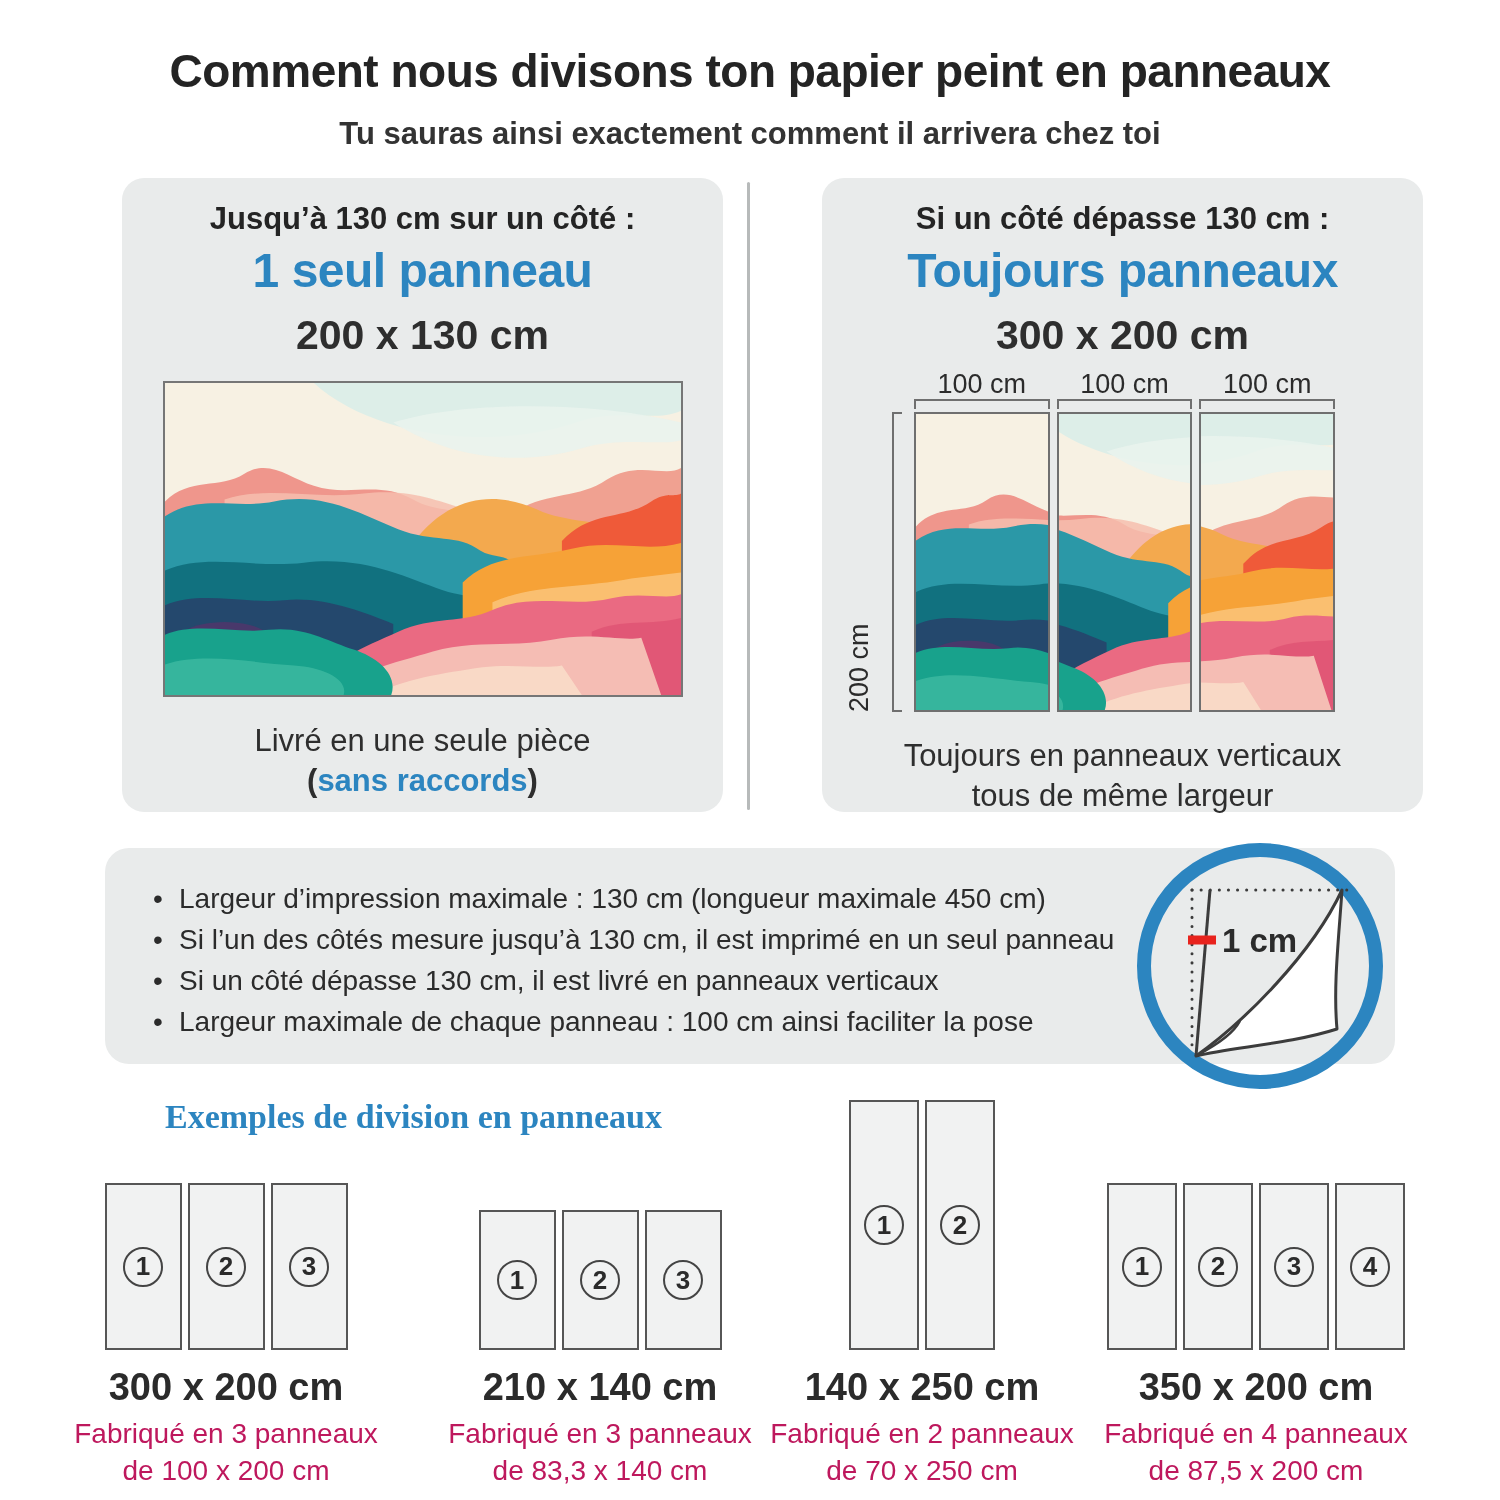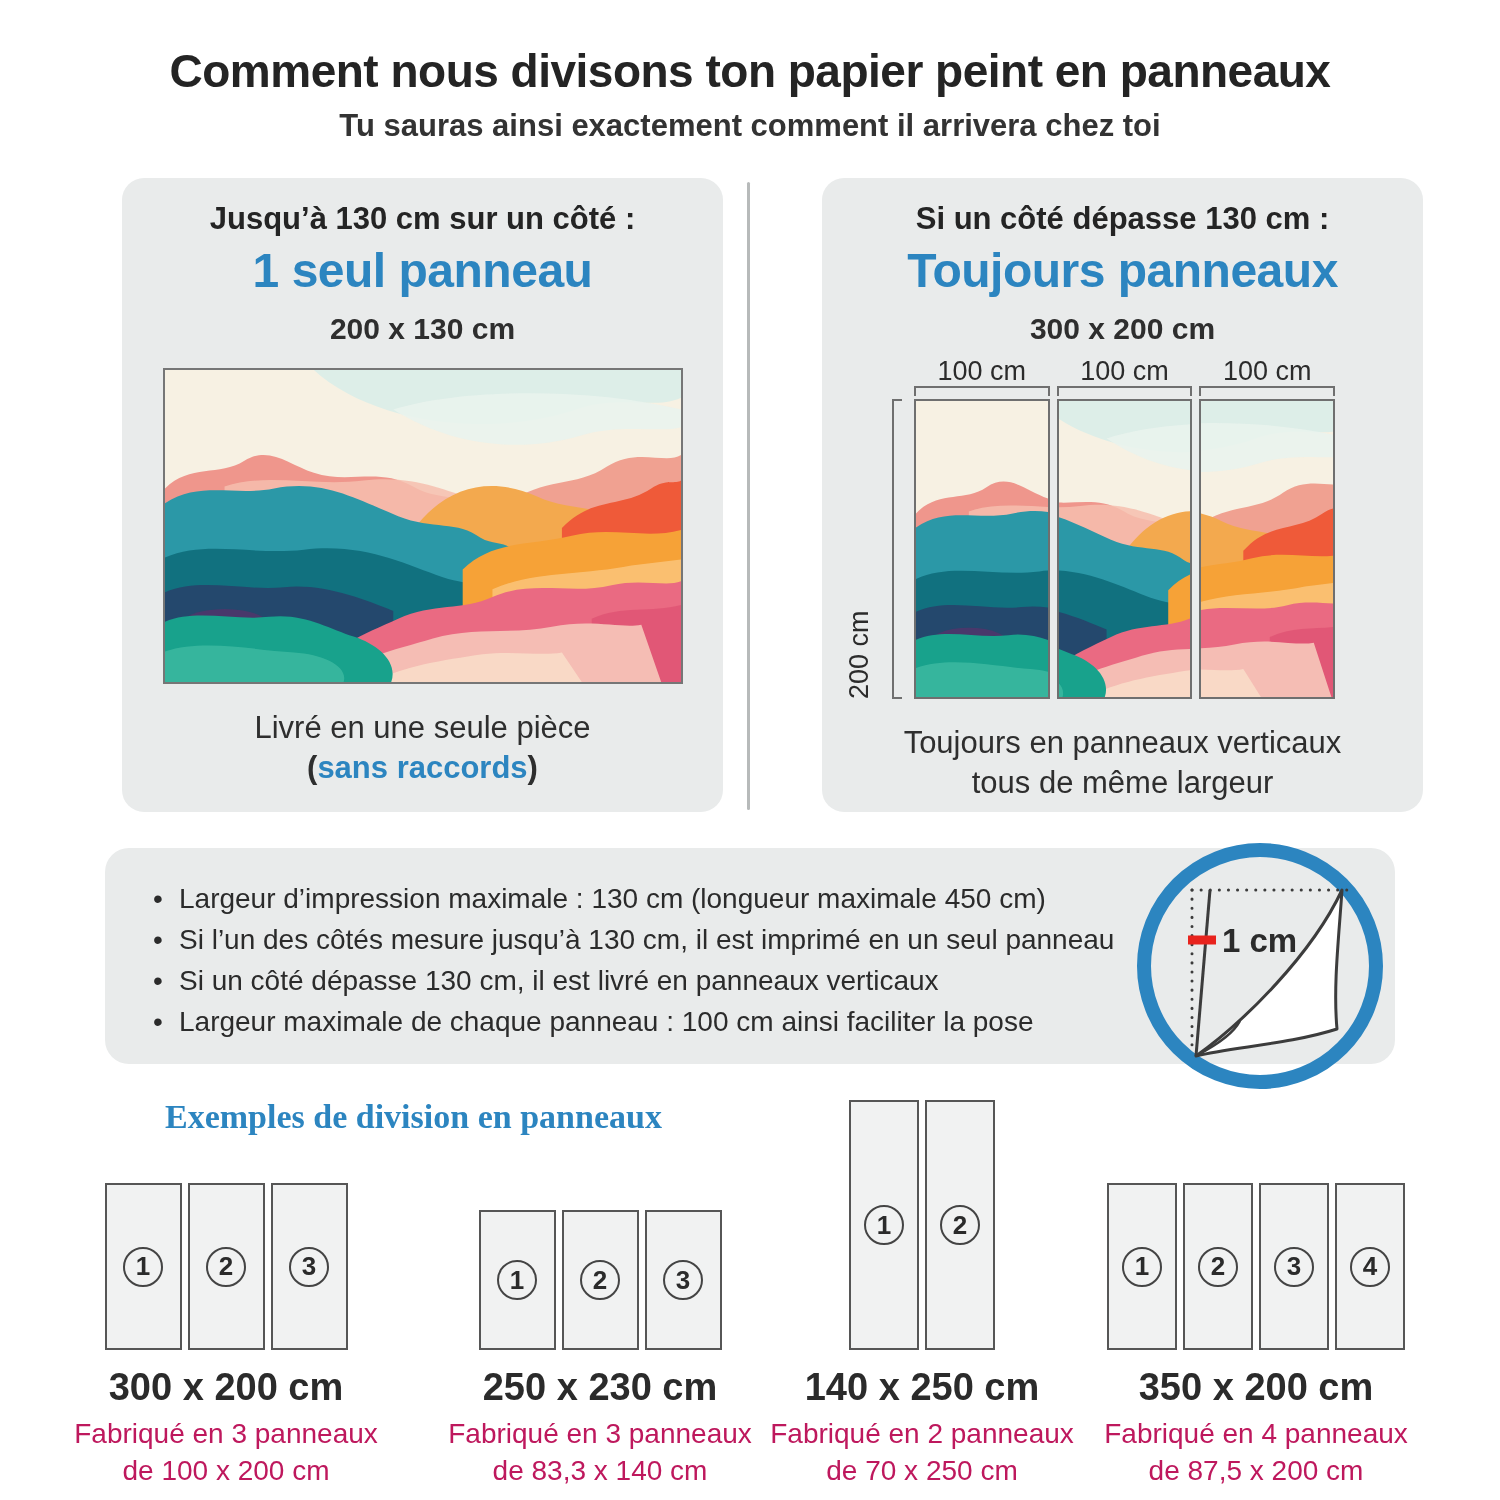--- a/index.html
+++ b/index.html
@@ -6,37 +6,37 @@
   .page {
     position:relative; width:1500px; height:1500px; background:#ffffff; overflow:hidden;
     font-family:"Liberation Sans", sans-serif; color:#2b2b2b;
   }
   
   .page-title {
     position:absolute; left:0; top:44px; width:100%; text-align:center;
     font-size:46px; font-weight:700; letter-spacing:-0.5px; color:#242424;
   }
   .page-subtitle {
-    position:absolute; left:0; top:108px; width:100%; text-align:center;
+    position:absolute; left:0; top:116px; width:100%; text-align:center;
     font-size:31px; font-weight:700; color:#333333;
   }
   
   .card {
     position:absolute; top:178px; width:601px; height:634px;
     background:#e9ebeb; border-radius:22px; text-align:center; box-sizing:border-box;
   }
   .card.single { left:122px; }
   .card.multi  { left:822px; }
   .card-divider {
     position:absolute; left:747px; top:182px; width:3px; height:628px;
     background:#b7baba; border-radius:2px;
   }
   .card-condition { padding-top:23px; font-size:31px; font-weight:700; color:#242424; }
   .card-result    { margin-top:6px; font-size:48px; font-weight:700; color:#2c85c0; letter-spacing:-0.5px; }
-  .card-size      { margin-top:14px; font-size:30px; font-weight:700; color:#2e2e2e; }
+  .card-size      { margin-top:14px; font-size:41px; font-weight:700; color:#2e2e2e; }
   .art-full-wrap  { width:520px; height:316px; margin:22px auto 0; border:2px solid #767676; box-sizing:border-box; overflow:hidden; background:#f7f1e3; }
   .art-full-wrap svg { display:block; width:516px; height:312px; }
   .card-caption   { margin-top:24px; font-size:31px; font-weight:400; color:#2e2e2e; line-height:40px; }
   .caption-note   { font-weight:700; color:#2c85c0; }
   .caption-paren  { font-weight:700; color:#2e2e2e; }
   
   .multi-diagram { position:relative; width:421px; margin:10px 0 0 92px; text-align:left; }
   .h-measures { display:flex; gap:7px; }
   .h-measure  { width:148px; box-sizing:border-box; }
   .h-label    { display:block; text-align:center; font-size:27px; font-weight:400; color:#2b2b2b; line-height:30px; }
@@ -262,21 +262,21 @@
               <span>2</span>
             </div>
             </div>
 
             <div class="ex-panel">
               <div class="num-circle">
               <span>3</span>
             </div>
             </div>
           </div>
-        <div class="ex-size">250 x 230 cm</div>
+        <div class="ex-size">210 x 140 cm</div>
         <div class="ex-desc">
           <div>Fabriqué en 3 panneaux</div>
           <div>de 83,3 x 140 cm</div>
         </div>
       </div>
 
       <div class="example-col" style="--pw: 70px; --ph: 250px;">
         <div class="panels-zone">
 
             <div class="ex-panel">

